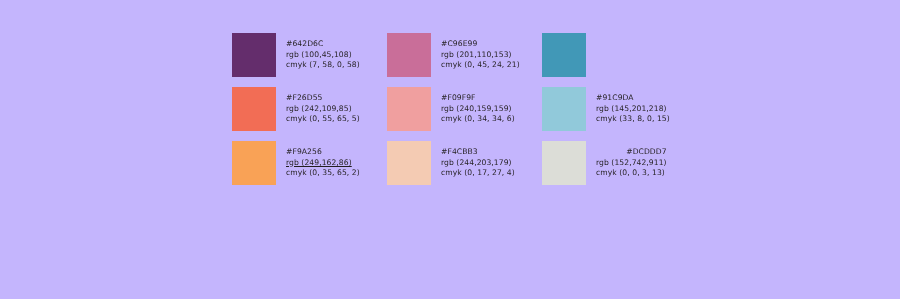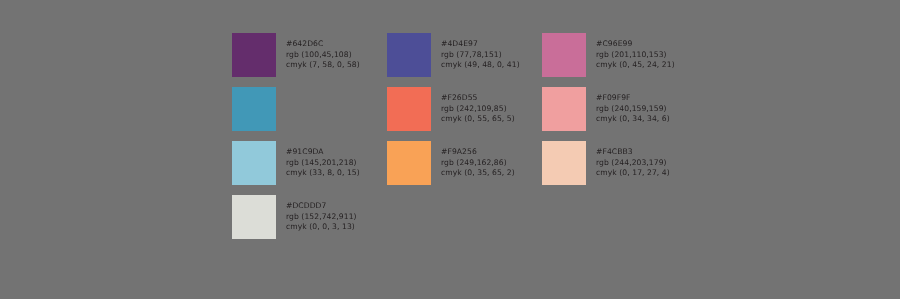--- a/index.html
+++ b/index.html
@@ -54,41 +54,33 @@
     font-size: 7.6px;
     line-height: 10.6px;
     color: #231f20;
     white-space: nowrap;
     letter-spacing: 0.08px;
   }
 </style>
 </head>
 <body style="background: rgb(255, 255, 255);">
 
-<div id="palette-sheet" style="background: #737373;">
+<div id="palette-sheet" style="background: #c4b5fd;">
 
   <div class="palette-grid">
 
     <div class="swatch-cell">
       <div class="swatch-chip" style="background: rgb(100, 45, 108);"></div>
       <div class="swatch-info">
         <span class="swatch-line" style="color: rgb(35, 31, 32);">#642D6C</span>
         <span class="swatch-line" style="color: rgb(35, 31, 32);">rgb (100,45,108)</span>
         <span class="swatch-line" style="color: rgb(35, 31, 32);">cmyk (7, 58, 0, 58)</span>
       </div>
     </div>
 
-    <div class="swatch-cell">
-      <div class="swatch-chip" style="background: rgb(77, 78, 151);"></div>
-      <div class="swatch-info">
-        <span class="swatch-line" style="color: rgb(35, 31, 32);">#4D4E97</span>
-        <span class="swatch-line" style="color: rgb(35, 31, 32);">rgb (77,78,151)</span>
-        <span class="swatch-line" style="color: rgb(35, 31, 32);">cmyk (49, 48, 0, 41)</span>
-      </div>
-    </div>
 
 
     <div class="swatch-cell">
       <div class="swatch-chip" style="background: rgb(201, 110, 153);"></div>
       <div class="swatch-info">
         <span class="swatch-line" style="color: rgb(35, 31, 32);">#C96E99</span>
         <span class="swatch-line" style="color: rgb(35, 31, 32);">rgb (201,110,153)</span>
         <span class="swatch-line" style="color: rgb(35, 31, 32);">cmyk (0, 45, 24, 21)</span>
       </div>
     </div>
@@ -121,38 +113,38 @@
         <span class="swatch-line" style="color: rgb(35, 31, 32);">#91C9DA</span>
         <span class="swatch-line" style="color: rgb(35, 31, 32);">rgb (145,201,218)</span>
         <span class="swatch-line" style="color: rgb(35, 31, 32);">cmyk (33, 8, 0, 15)</span>
       </div>
     </div>
 
     <div class="swatch-cell">
       <div class="swatch-chip" style="background: rgb(249, 162, 86);"></div>
       <div class="swatch-info">
         <span class="swatch-line" style="color: rgb(35, 31, 32);">#F9A256</span>
-        <span class="swatch-line" style="color: rgb(35, 31, 32);">rgb (249,162,86)</span>
+        <span class="swatch-line" style="color: rgb(35, 31, 32); text-decoration: underline;">rgb (249,162,86)</span>
         <span class="swatch-line" style="color: rgb(35, 31, 32);">cmyk (0, 35, 65, 2)</span>
       </div>
     </div>
 
     <div class="swatch-cell">
       <div class="swatch-chip" style="background: rgb(244, 203, 179);"></div>
       <div class="swatch-info">
         <span class="swatch-line" style="color: rgb(35, 31, 32);">#F4CBB3</span>
         <span class="swatch-line" style="color: rgb(35, 31, 32);">rgb (244,203,179)</span>
         <span class="swatch-line" style="color: rgb(35, 31, 32);">cmyk (0, 17, 27, 4)</span>
       </div>
     </div>
 
     <div class="swatch-cell">
       <div class="swatch-chip" style="background: rgb(220, 221, 215);"></div>
       <div class="swatch-info">
-        <span class="swatch-line" style="color: rgb(35, 31, 32);">#DCDDD7</span>
+        <span class="swatch-line" style="color: rgb(35, 31, 32); text-align: right;">#DCDDD7</span>
         <span class="swatch-line" style="color: rgb(35, 31, 32);">rgb (152,742,911)</span>
         <span class="swatch-line" style="color: rgb(35, 31, 32);">cmyk (0, 0, 3, 13)</span>
       </div>
     </div>
 
     <div class="swatch-cell is-empty">
       <div class="swatch-chip"></div>
       <div class="swatch-info">
         <span class="swatch-line" style="color: rgb(35, 31, 32);"></span>
         <span class="swatch-line" style="color: rgb(35, 31, 32);"></span>

